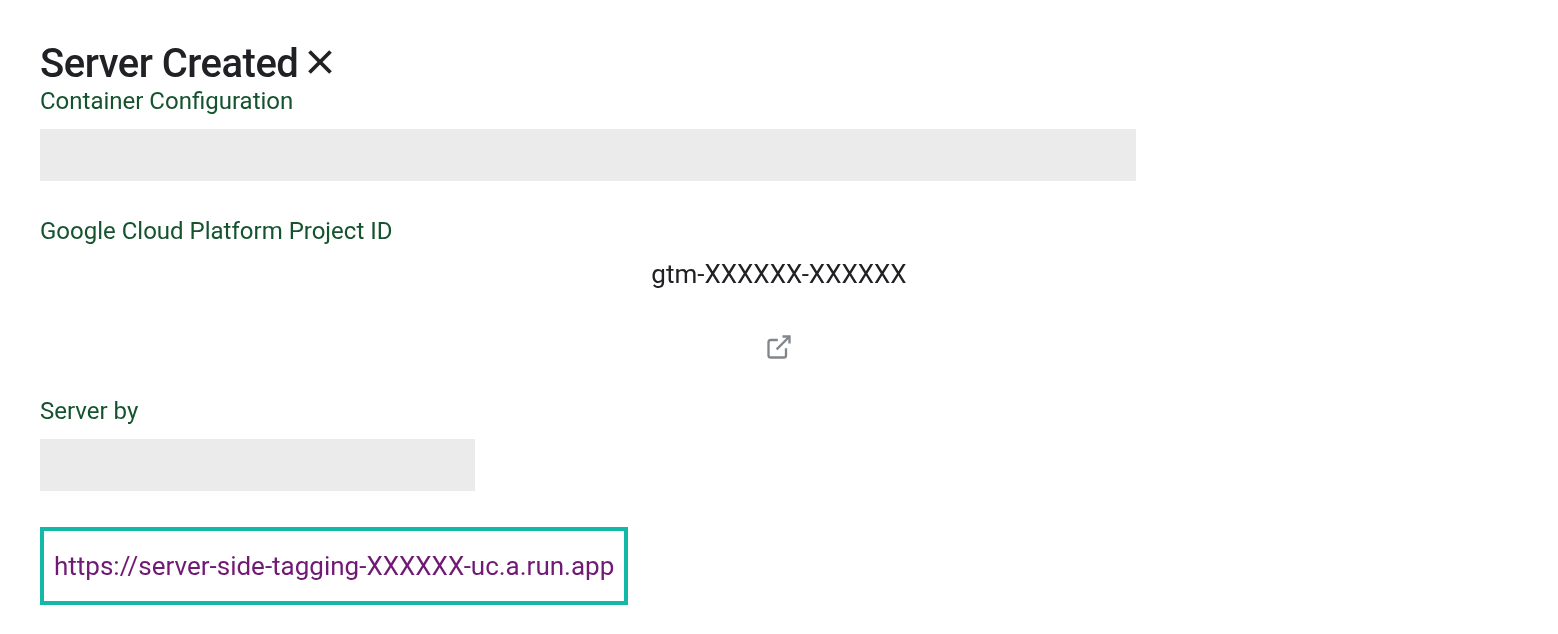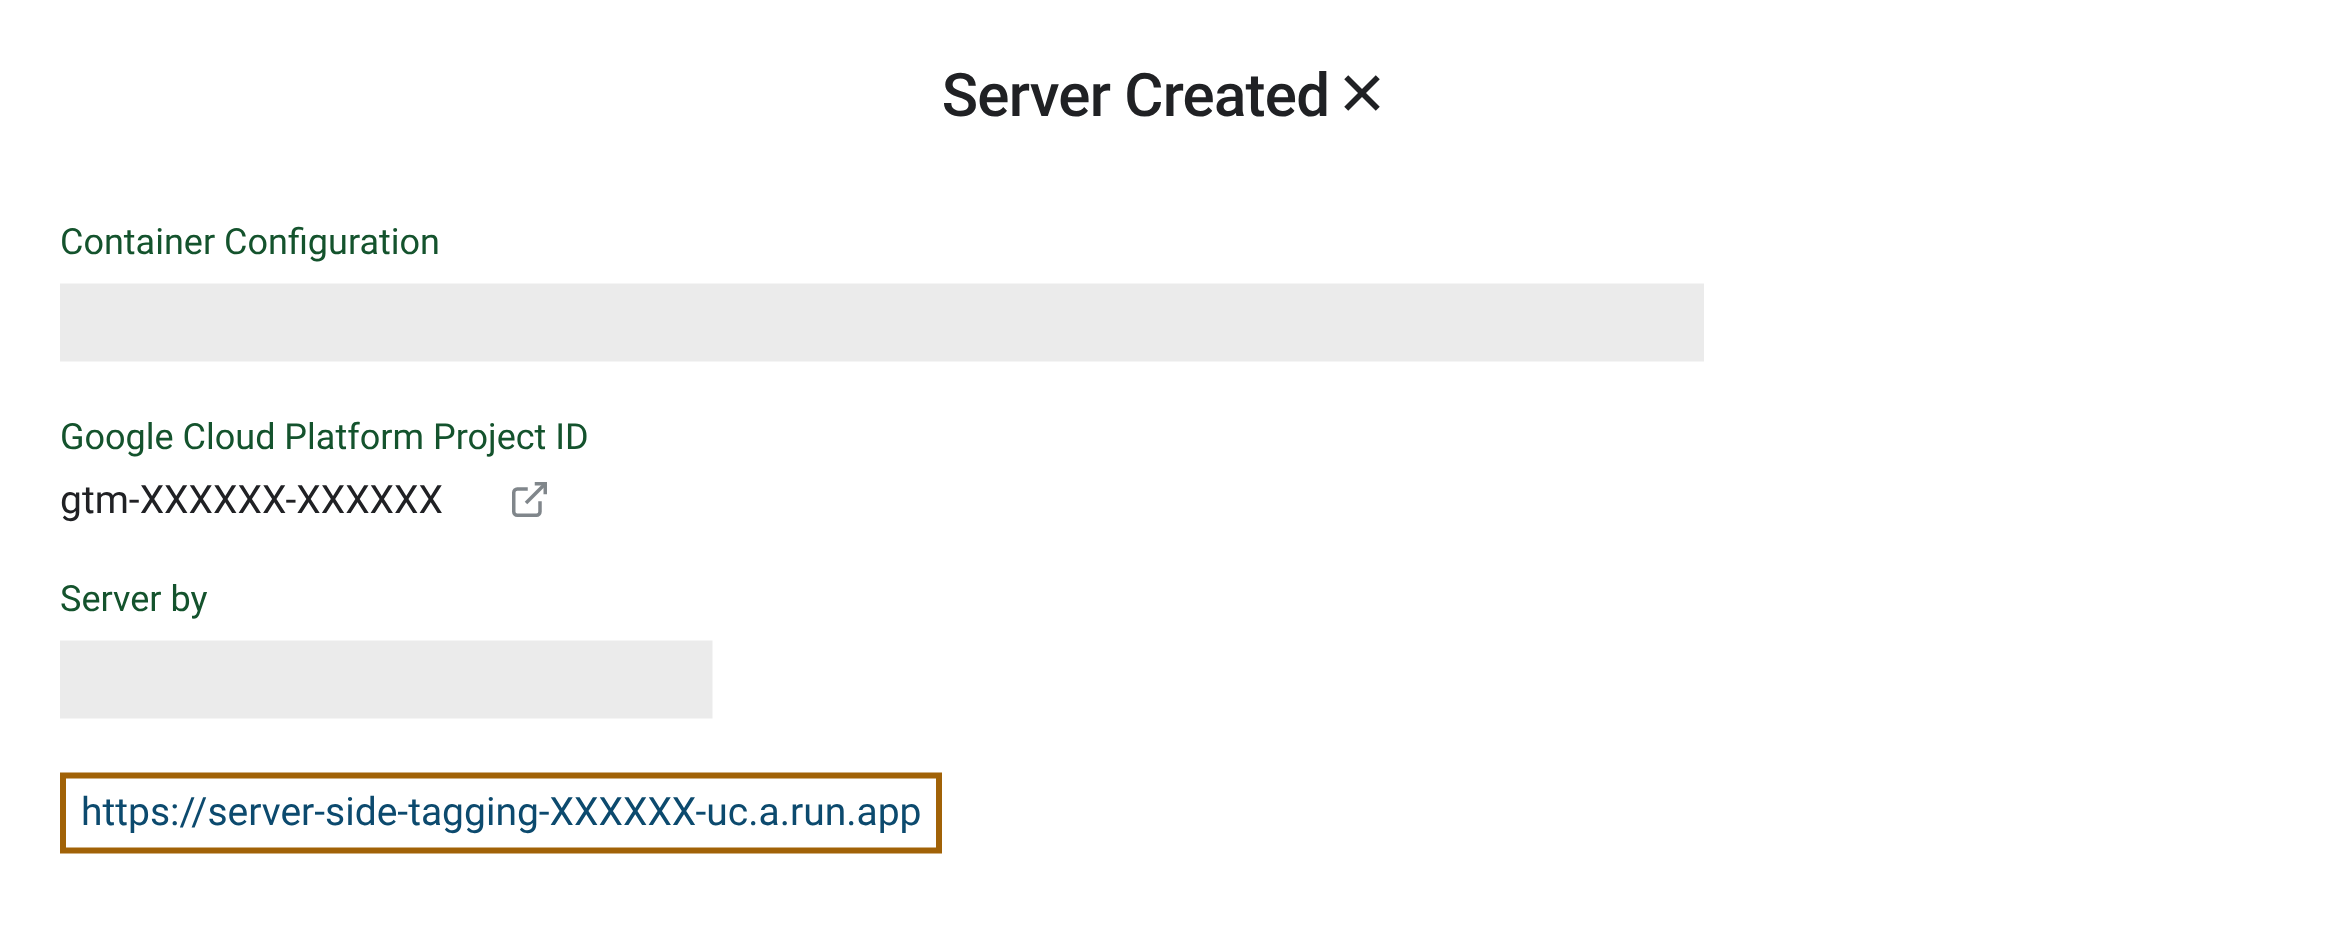--- a/index.html
+++ b/index.html
@@ -10,23 +10,22 @@
     body {
       font-family: 'Google Sans', 'Roboto', -apple-system, BlinkMacSystemFont, sans-serif;
       background: #ffffff;
       width: 1558px;
       height: 634px;
       position: relative;
       padding: 40px;
     }
     .header {
       display: flex;
-      justify-content: center;
+      justify-content: flex-start;
       align-items: flex-start;
-      margin-bottom: 60px;
     }
     .title {
       font-size: 40px;
       font-weight: 500;
       color: #202124;
       letter-spacing: -0.5px;
     }
     .close-btn {
       background: none;
       border: none;
@@ -54,40 +53,41 @@
       height: 52px;
     }
     .redacted-wide {
       width: 1096px;
     }
     .redacted-narrow {
       width: 435px;
     }
     .value-row {
       display: flex;
-      align-items: flex-start;
+      align-items: center;
       gap: 44px;
+      flex-direction: column;
     }
     .value-text {
       font-size: 26px;
       color: #202124;
       font-weight: 400;
     }
     .external-link-icon {
       width: 28px;
       height: 28px;
       color: #5f6368;
       cursor: pointer;
     }
     .highlighted-url {
       display: inline-block;
-      border: 4px solid #a16207;
-      padding: 8px 10px;
+      border: 4px solid #14b8a6;
+      padding: 20px 10px;
       font-size: 26px;
-      color: #0c4a6e;
+      color: #701a75;
       font-weight: 400;
     }
   </style>
 </head>
 <body>
 
 <div class="header">
   <h1 class="title">Server Created</h1>
   <button class="close-btn">
     <svg viewBox="0 0 24 24" fill="none" stroke="#202124" stroke-width="2.5">

